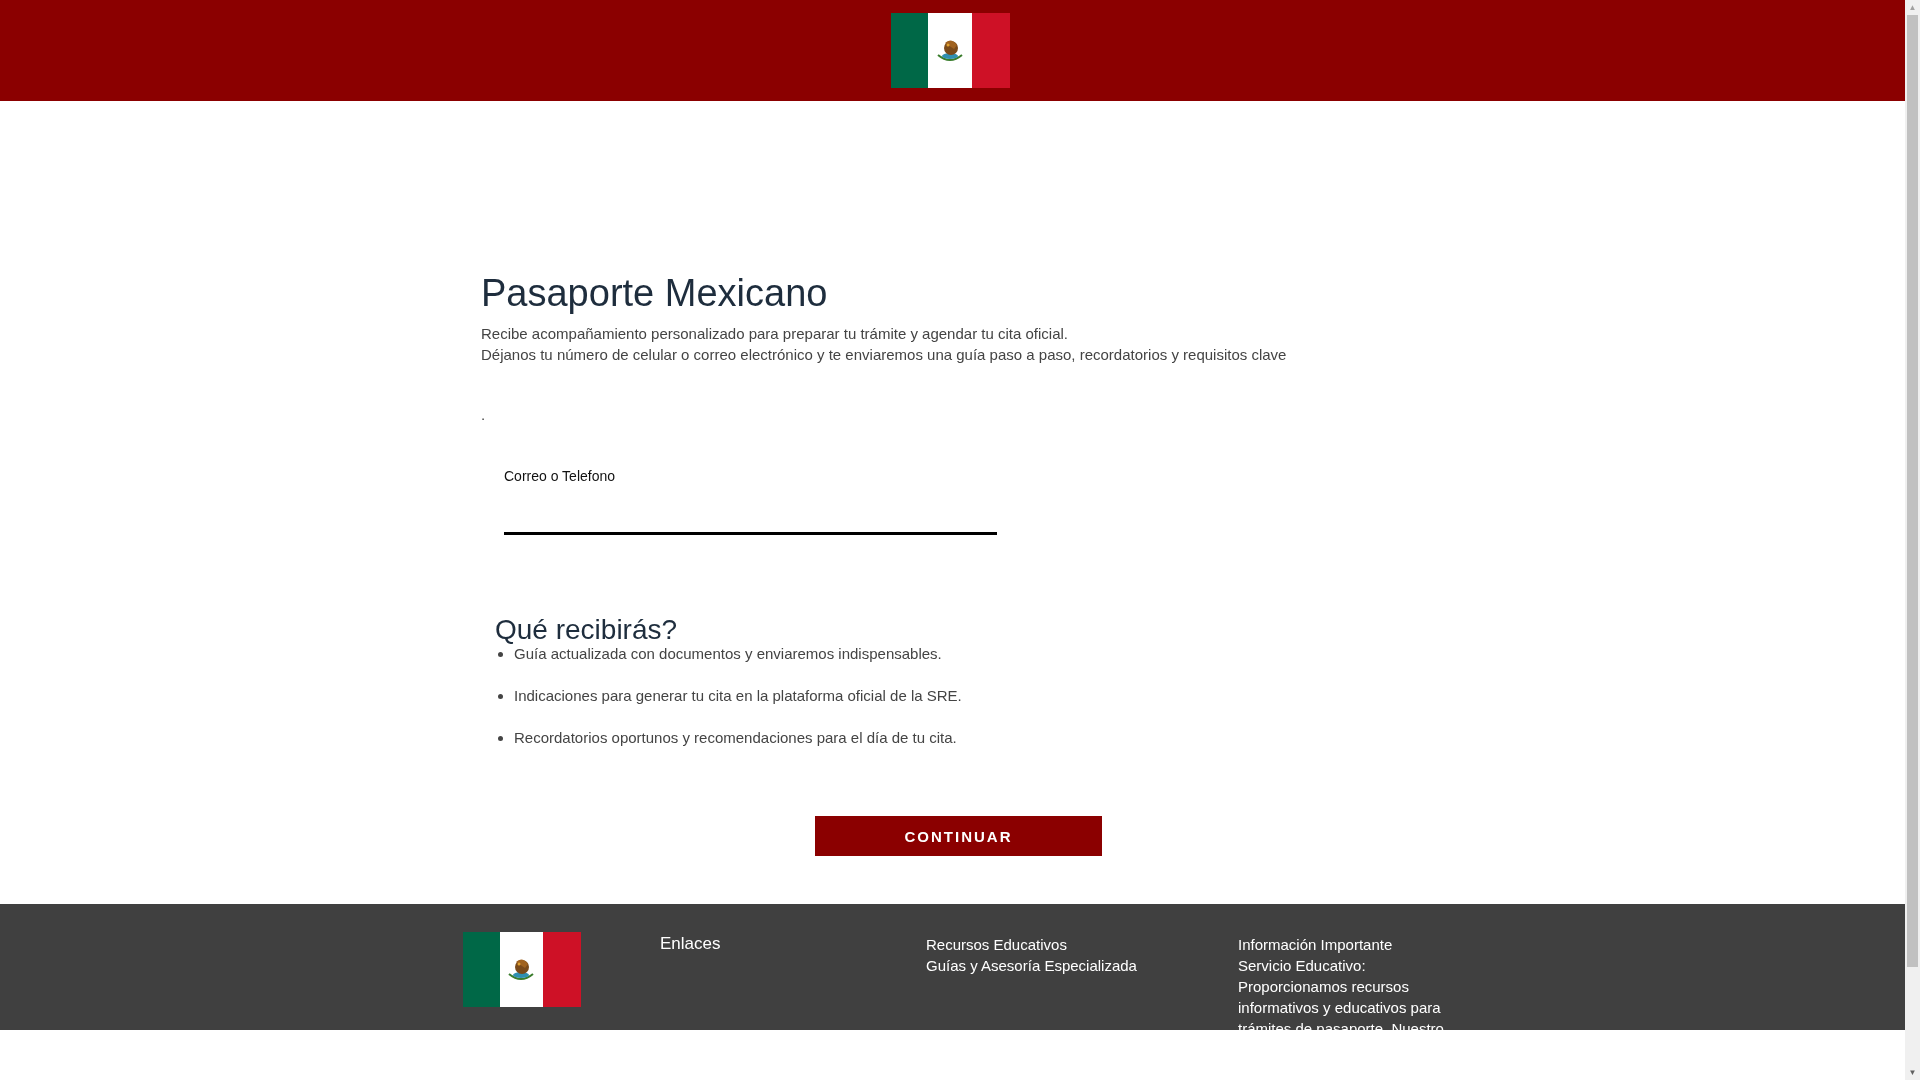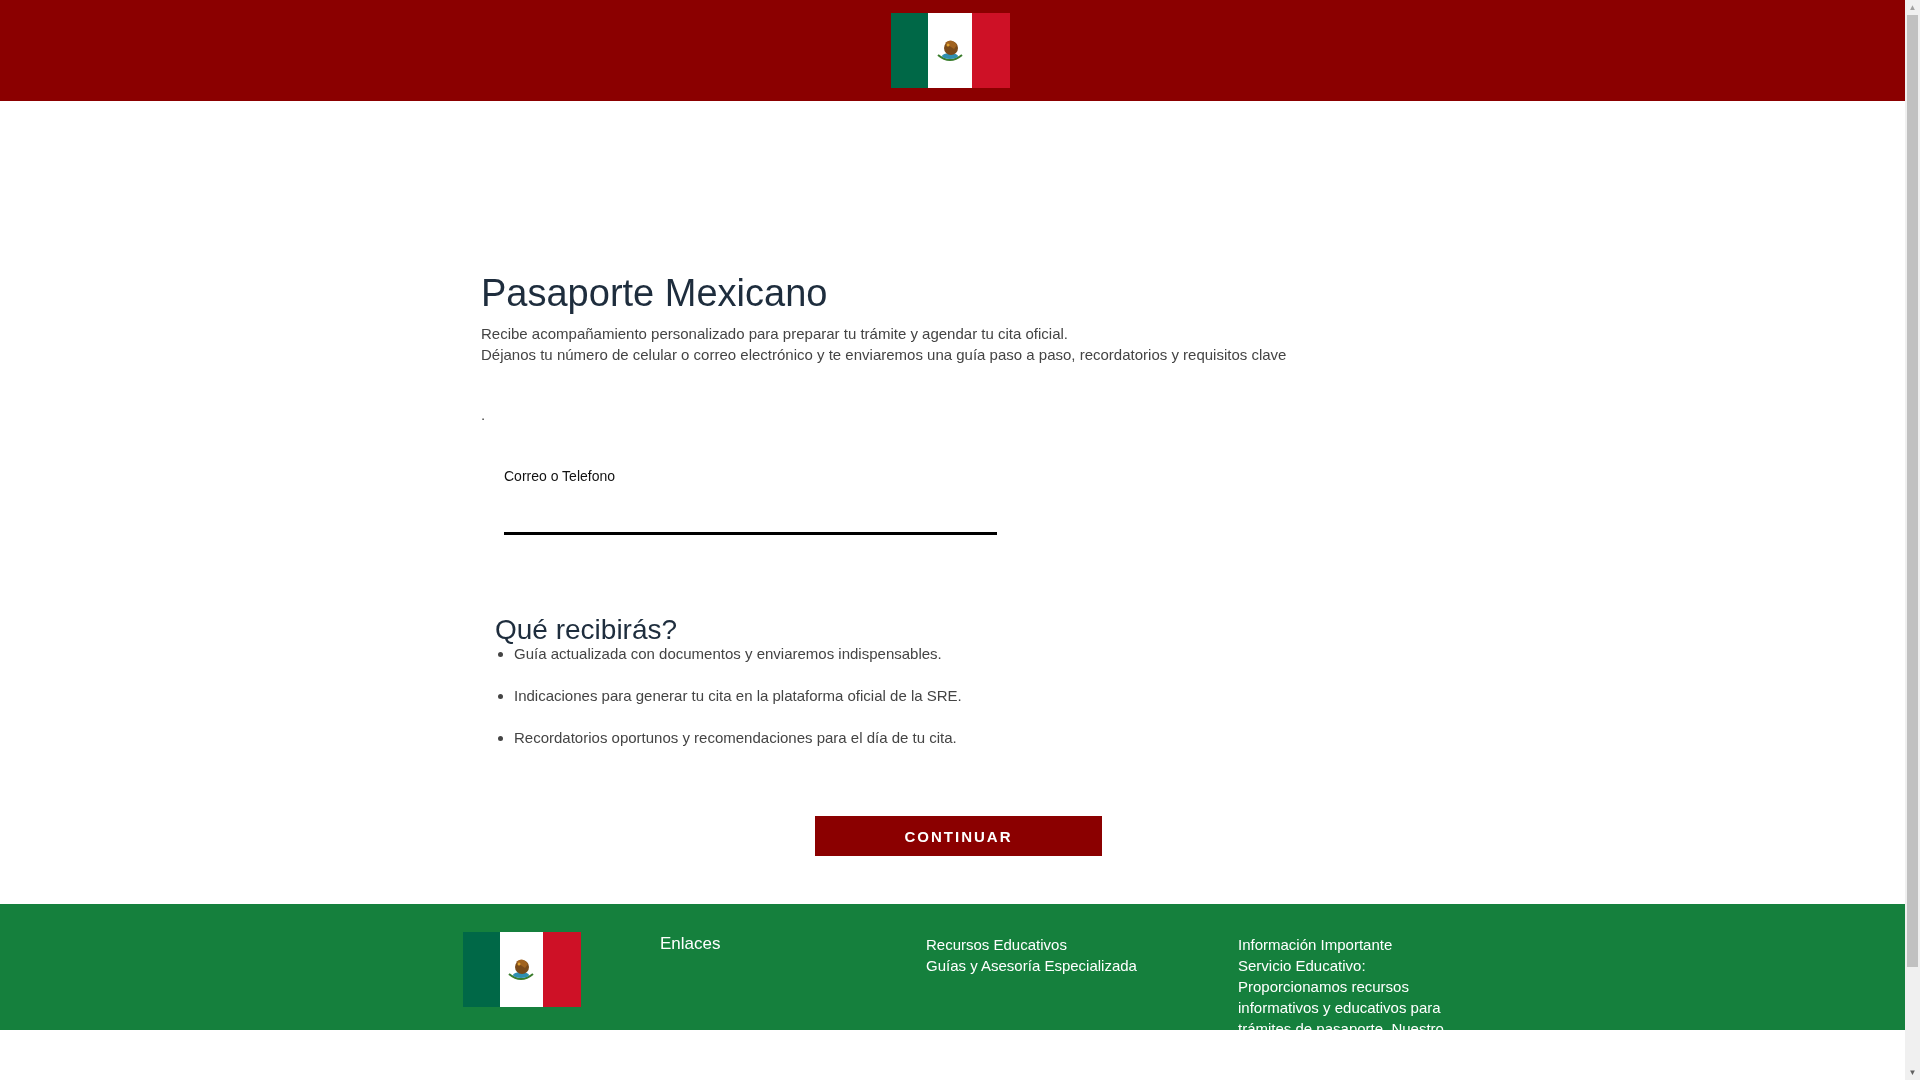--- a/index.html
+++ b/index.html
@@ -26,21 +26,21 @@
     font-family: "Liberation Sans", sans-serif; padding: 0; }
 
   .subtitle { position: absolute; left: 487px; top: 606px; margin: 8px; font-size: 28px; font-weight: normal; color: #1e2d3d; }
   .bullets { position: absolute; left: 487px; top: 643px; margin: 0; padding-left: 27px; font-size: 15px; color: #444; }
   .bullets li { height: 42px; line-height: 22px; }
 
   .btn { position: absolute; left: 815px; top: 816px; width: 287px; height: 40px; background: #8b0000;
     color: #fff; border: none; font-family: "Liberation Sans", sans-serif; font-weight: bold;
     font-size: 15px; letter-spacing: 2px; cursor: pointer; }
 
-  .footer { position: absolute; left: 0; top: 904px; width: 1905px; height: 126px; background: #15803d; color: #fff; }
+  .footer { position: absolute; left: 0; top: 904px; width: 1905px; height: 126px; background: #404040; color: #fff; }
   .footer .flag { left: 463px; top: 28px; width: 118px; height: 75px; }
   .f-heading { position: absolute; left: 660px; top: 30px; font-size: 17px; color: #fff; }
   .f-links { position: absolute; left: 660px; top: 88px; font-size: 17px; }
   .f-links a { display: block; color: #fff; text-decoration: underline; line-height: 24px; cursor: pointer; }
   .f-col { position: absolute; top: 30px; font-size: 15px; line-height: 21px; color: #fff; }
   .f-col.c1 { left: 926px; width: 245px; }
   .f-col.c2 { left: 1238px; width: 250px; }
 
   .scrollbar { position: absolute; right: 0; top: 0; width: 15px; height: 1080px; background: #f0f0f0; }
   .scroll-up { position: absolute; left: 0; top: 0; width: 15px; height: 15px; display: flex; align-items: center; justify-content: center; color: #a0a0a0; font-size: 8px; }

